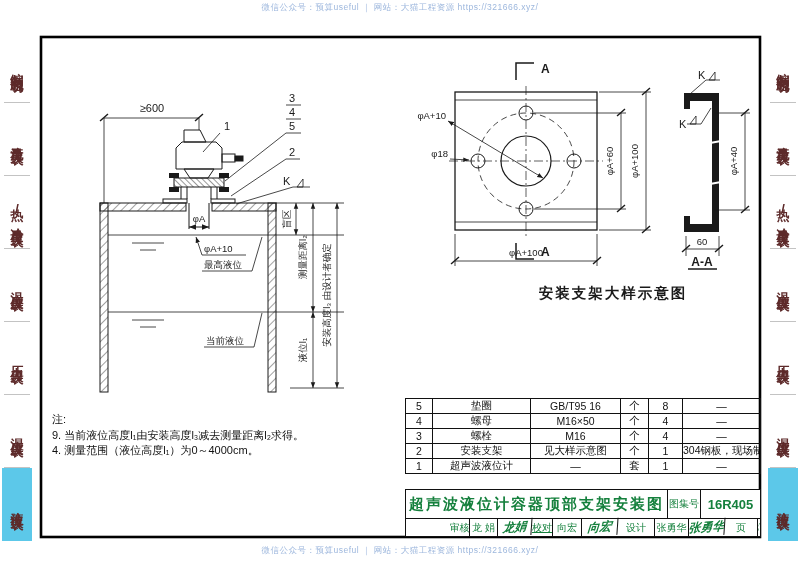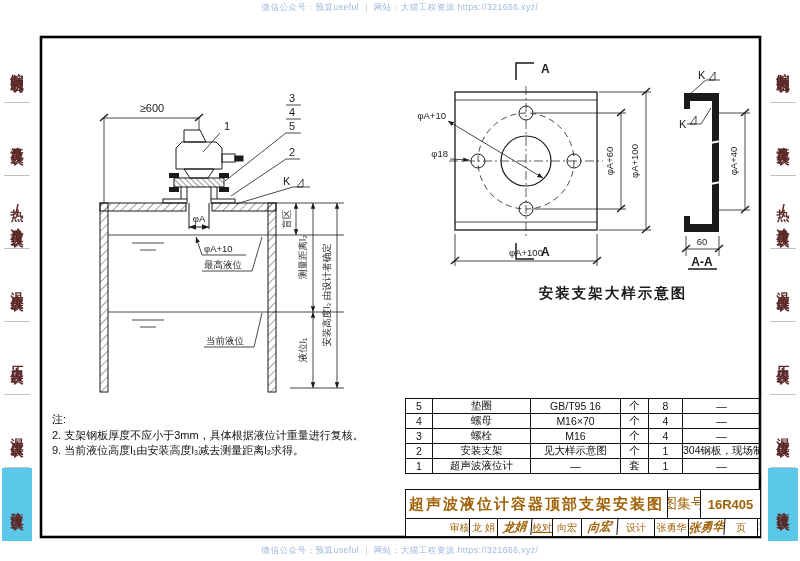--- a/index.html
+++ b/index.html
@@ -14,21 +14,21 @@
   .tab.left{left:2px;} .tab.right{left:768px;}
   .tab.active{background:#5cc8e9;}
   .tabsep{position:absolute;height:1px;background:#c3c3c3;width:26px;}
   .tabsep.left{left:4px;} .tabsep.right{left:770px;}
   .notes{position:absolute;left:52px;top:412px;font-size:11px;line-height:15.6px;color:#111;}
   .bom{position:absolute;left:405px;top:398px;width:356px;border-collapse:collapse;
        table-layout:fixed;font-size:10.5px;color:#111;}
   .bom td{border:1px solid #111;text-align:center;padding:0;height:14px;overflow:hidden;
        white-space:nowrap;}
   .tbrow{position:absolute;left:405px;display:flex;border:1.5px solid #111;box-sizing:border-box;
-       align-items:stretch;background:#fff;color:#a16207;}
+       align-items:stretch;background:#fff;color:#15803d;}
   .tbcell{border-right:1px solid #111;display:flex;align-items:center;justify-content:center;
        box-sizing:border-box;overflow:hidden;white-space:nowrap;}
   .tbcell:last-child{border-right:none;}
   .tb-title-text{font-size:15px;font-weight:bold;letter-spacing:2px;}
   .sig{font-style:italic;font-weight:bold;font-size:12px;transform:rotate(-4deg) skewX(-8deg);}
   svg text{fill:#1a1a1a;font-family:"Liberation Sans",sans-serif;}
   svg .lbl{font-size:9.5px;} svg .num{font-size:11px;} svg .big{font-size:14.5px;font-weight:bold;letter-spacing:2px;}
   svg .sec{font-size:12px;font-weight:bold;}
 </style>
 </head>
@@ -249,22 +249,22 @@
     </g>
     <text x="698" y="79" class="num">K</text>
     <text x="679" y="128" class="num">K</text>
     <text x="737" y="161" class="lbl" text-anchor="middle" transform="rotate(-90 737 161)">φA+40</text>
     <text x="702" y="245" class="lbl" text-anchor="middle">60</text>
     <text x="702" y="266" class="sec" text-anchor="middle">A-A</text>
   </svg>
 
   <div class="notes">
     <div>注:</div>
-    <div>2.  支架钢板厚度不应小于3mm，具体根据液位计重量进行复核。</div>
     <div>9.  当前液位高度l₁由安装高度l₃减去测量距离l₂求得。</div>
+    <div>4.  测量范围（液位高度l₁）为0～4000cm。</div>
   </div>
 
   <table class="bom">
     <colgroup>
         <col style="width:27px">
         <col style="width:98px">
         <col style="width:90px">
         <col style="width:28px">
         <col style="width:34px">
         <col>
@@ -274,21 +274,21 @@
       <td>5</td>
       <td>垫圈</td>
       <td>GB/T95 16</td>
       <td>个</td>
       <td>8</td>
       <td>—</td>
     </tr>
     <tr>
       <td>4</td>
       <td>螺母</td>
-      <td>M16×70</td>
+      <td>M16×50</td>
       <td>个</td>
       <td>4</td>
       <td>—</td>
     </tr>
     <tr>
       <td>3</td>
       <td>螺栓</td>
       <td>M16</td>
       <td>个</td>
       <td>4</td>
@@ -308,21 +308,21 @@
       <td>—</td>
       <td>套</td>
       <td>1</td>
       <td>—</td>
     </tr>
   </tbody>
     </table>
 
   <div class="tbrow" style="top:489px;width:356px;height:30px;">
     <div class="tbcell tb-title-text" style="width:262px;">超声波液位计容器顶部支架安装图</div>
-    <div class="tbcell" style="width:33px;font-size:14px;">图集号</div>
+    <div class="tbcell" style="width:33px;font-size:10px;">图集号</div>
     <div class="tbcell" style="flex:1;font-size:13px;font-weight:bold;">16R405</div>
   </div>
 
   <div class="tbrow" style="top:519px;width:356px;height:18px;font-size:10px;border-top:none;">
     <div class="tbcell" style="width:20px;margin-left:44px;">审核</div>
     <div class="tbcell" style="width:28px;">龙 娟</div>
     <div class="tbcell sig" style="width:34px;">龙娟</div>
     <div class="tbcell" style="width:21px;text-decoration:underline;">校对</div>
     <div class="tbcell" style="width:29px;">向宏</div>
     <div class="tbcell sig" style="width:36px;">向宏</div>

